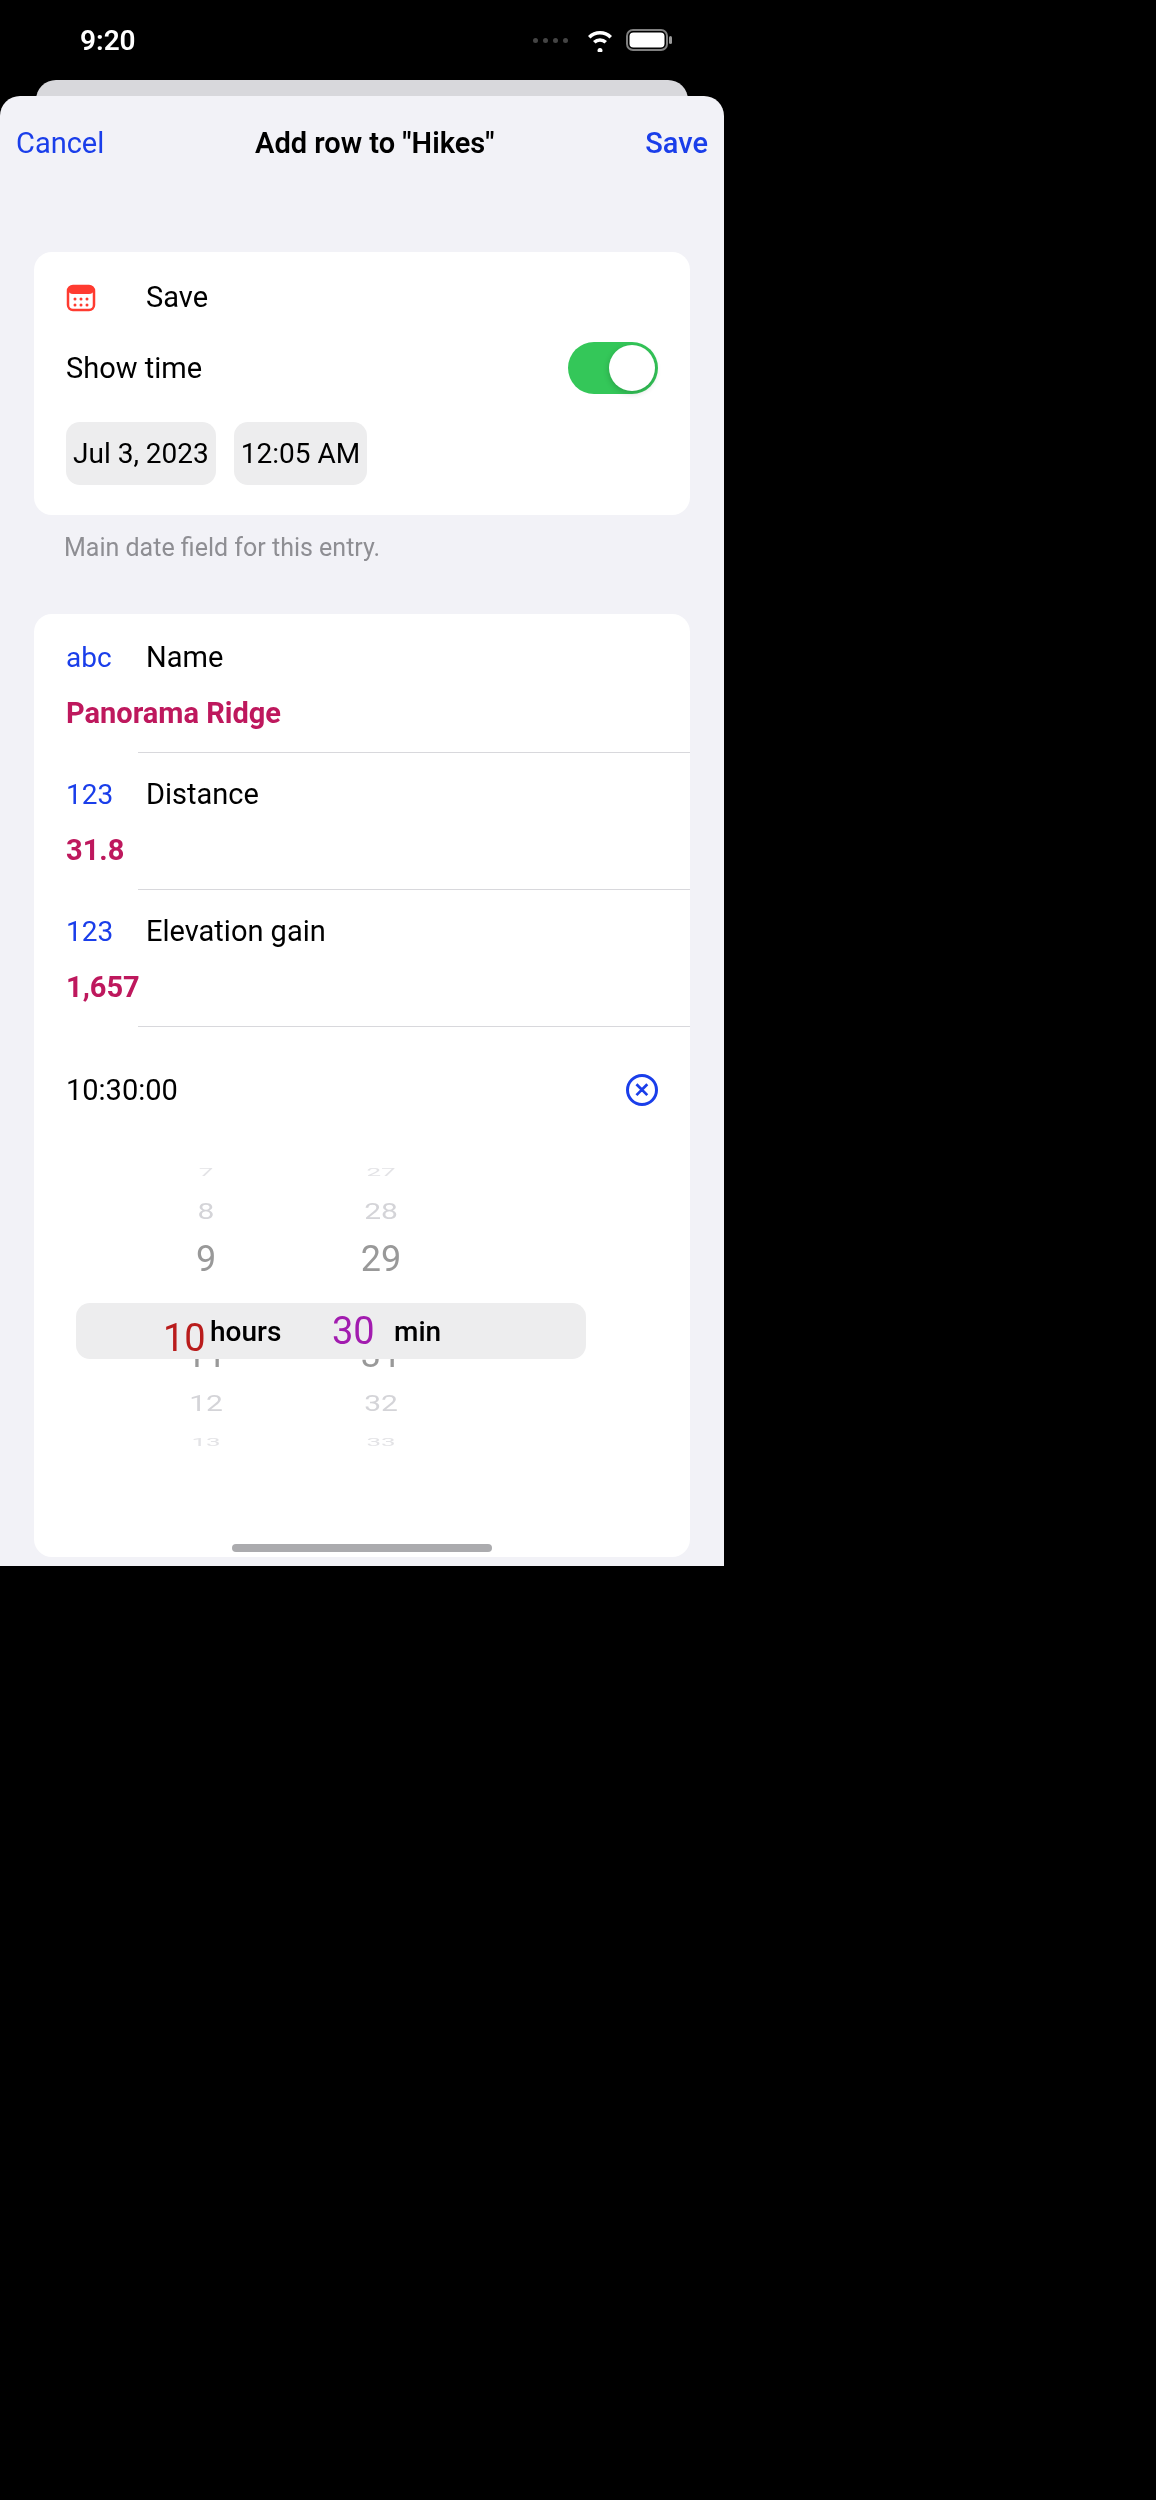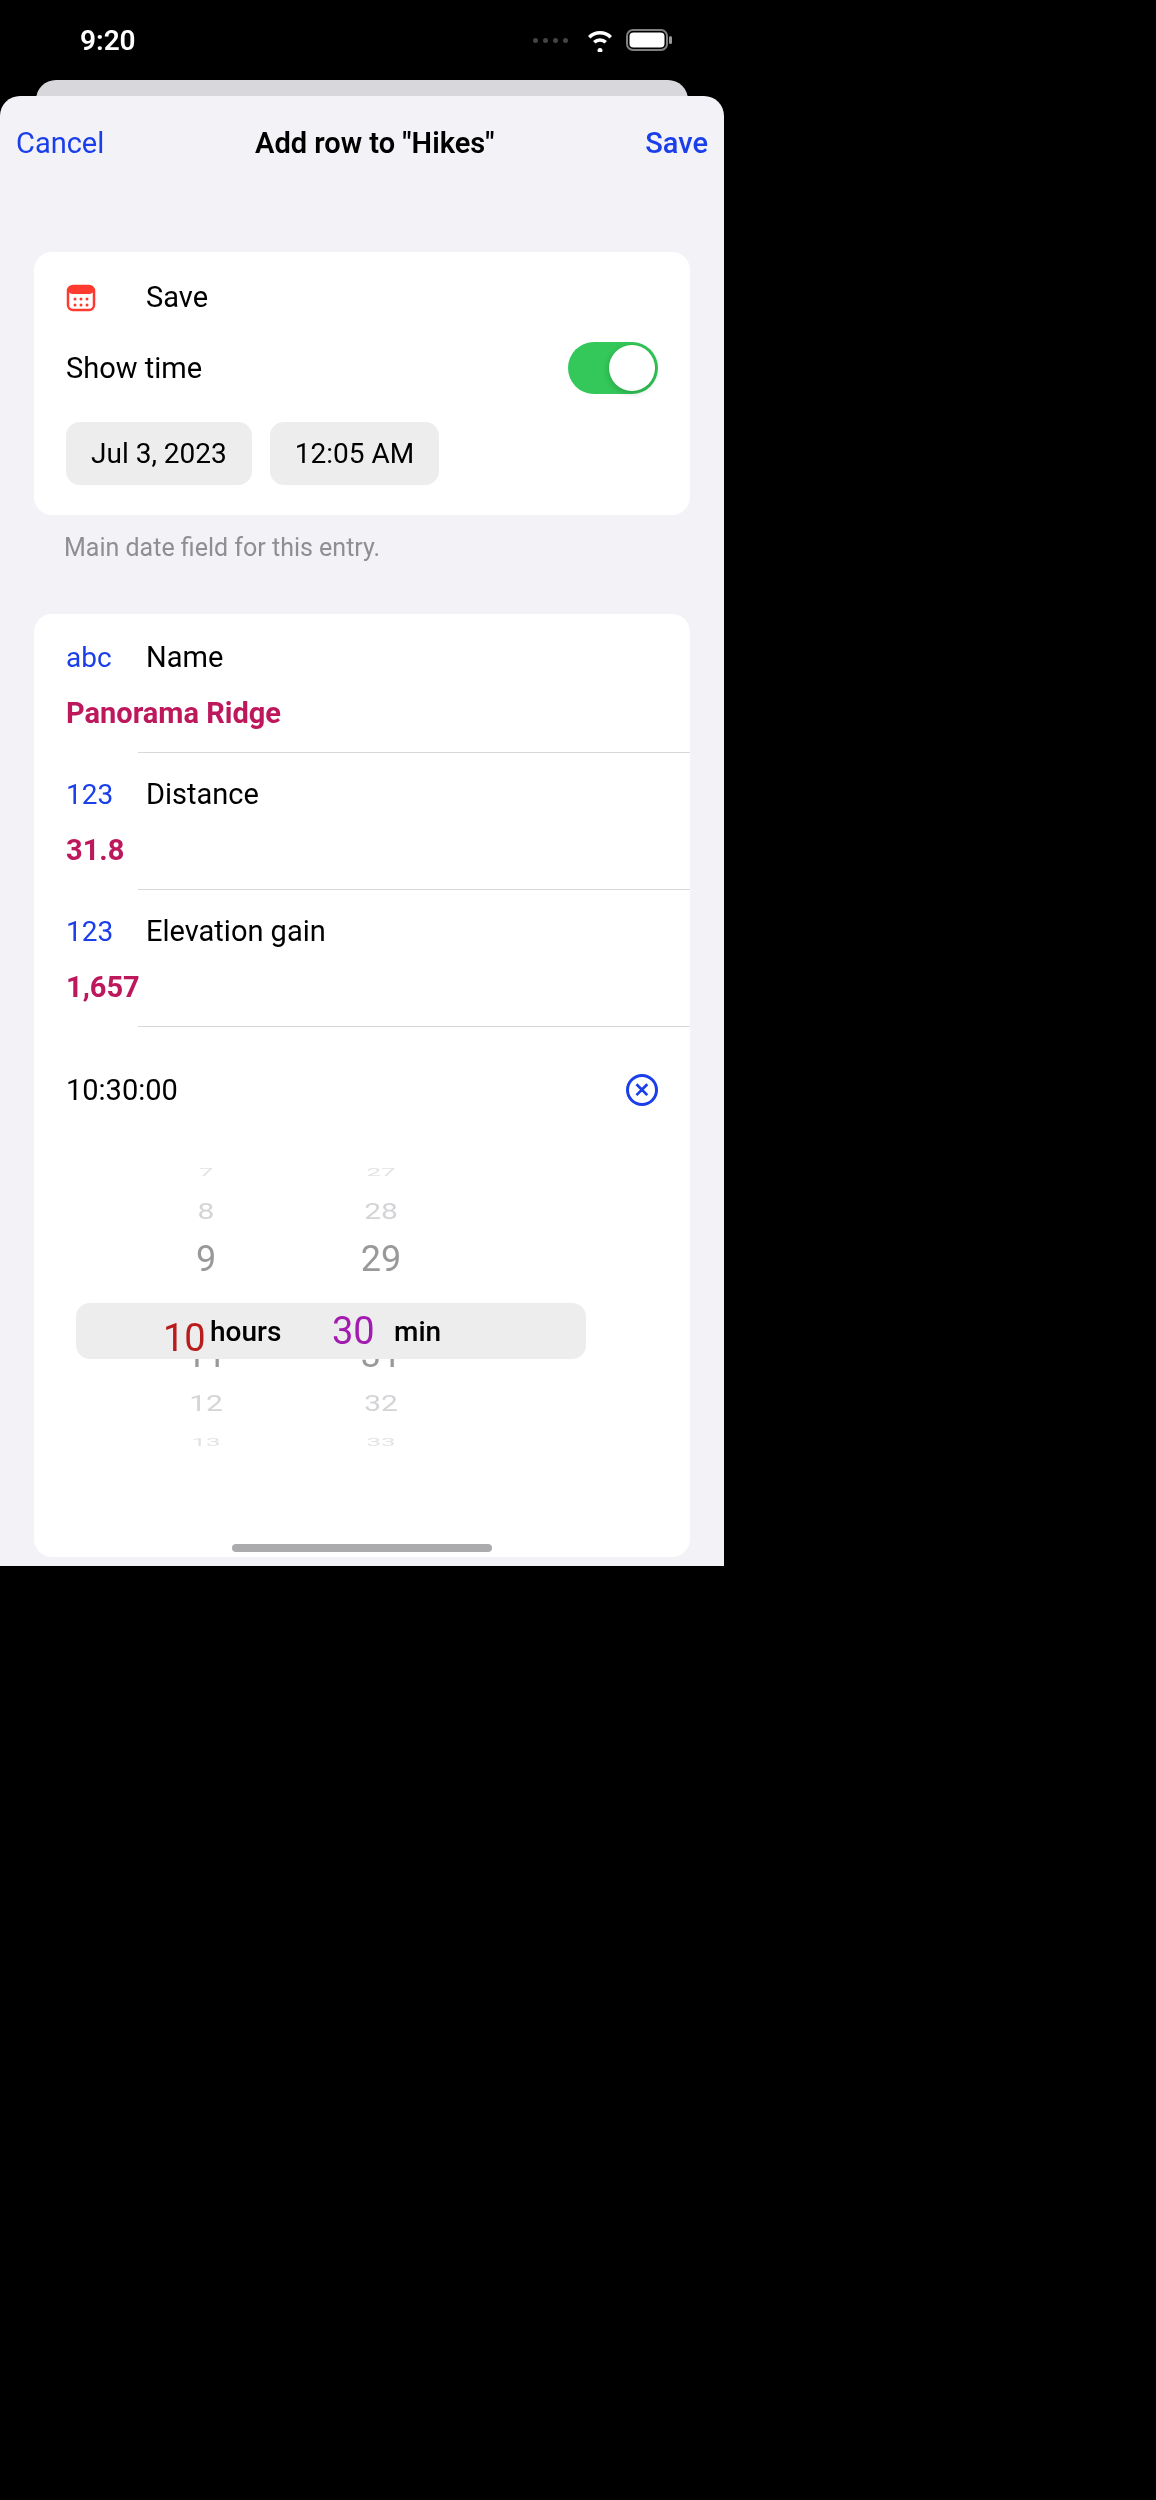--- a/index.html
+++ b/index.html
@@ -154,21 +154,21 @@
       box-shadow: 0 2px 6px rgba(0,0,0,.2);
     }
     .date-pills {
       display: flex;
       gap: 18px;
       padding: 18px 0 30px 0;
     }
     .pill {
       background: #ededee;
       border-radius: 14px;
-      padding: 15px 25px;
+      padding: 15px 7px;
       font-size: 28px;
       color: #000;
       border: none;
       cursor: pointer;
     }
     .card-footer-text {
       margin: 18px 64px 0 64px;
       font-size: 25px;
       color: #8e8e93;
     }

